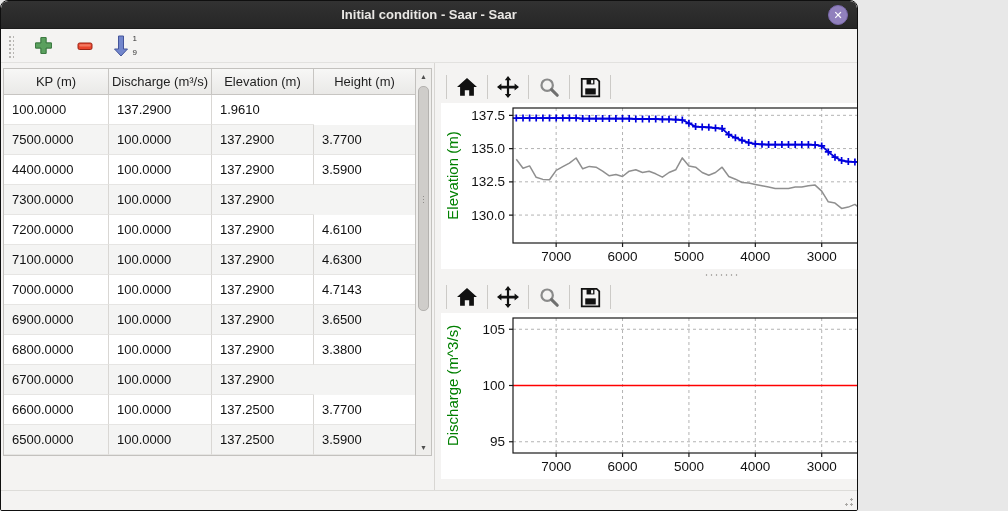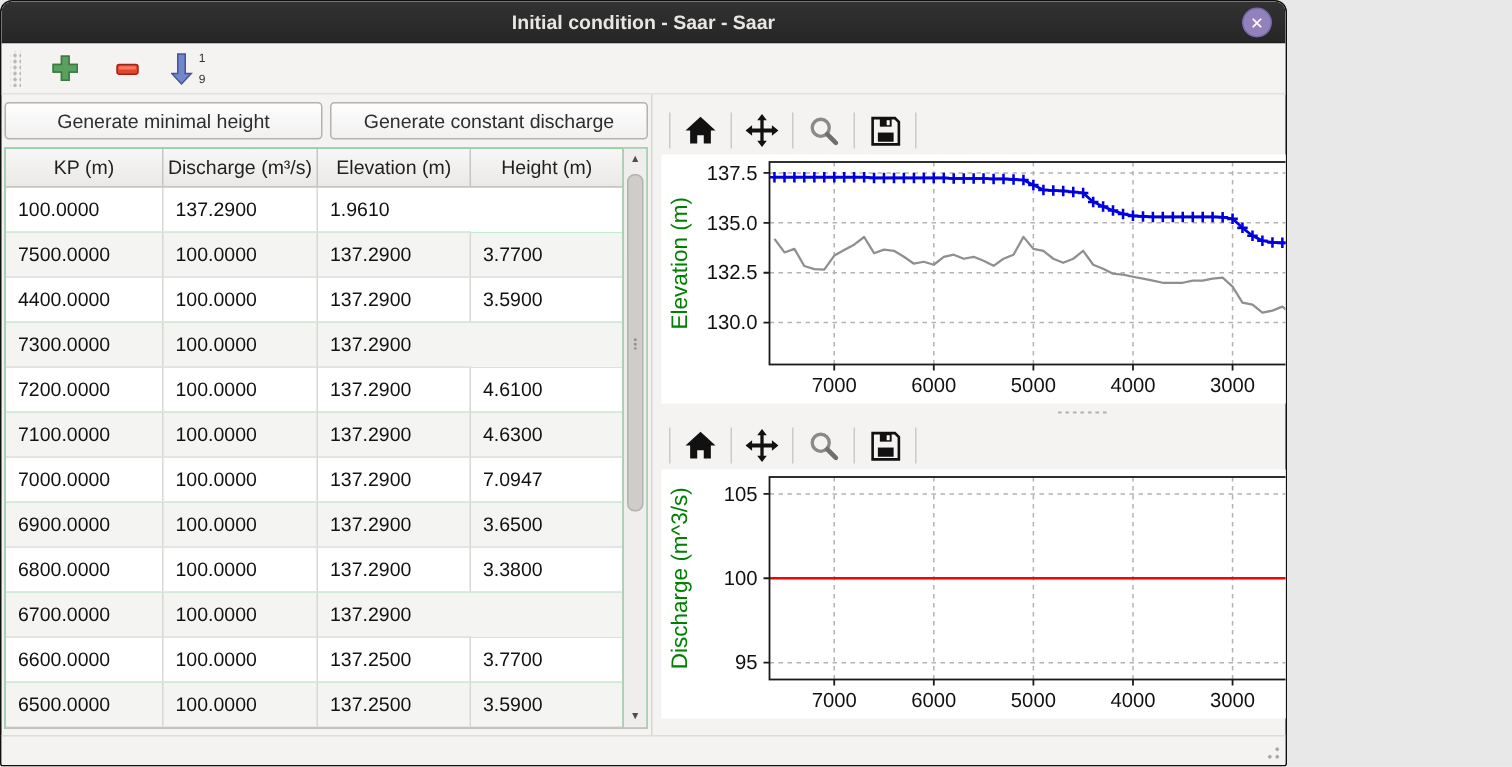--- a/index.html
+++ b/index.html
@@ -89,24 +89,20 @@
         <path d="M4.5 2h5v13h4L7 22 0.5 15h4Z" fill="#7286cc" stroke="#44549a" stroke-width="1"></path>
       </svg>
       <span class="sort-digit top">1</span>
       <span class="sort-digit bottom">9</span>
     </span>
   </div>
 
   <div class="content">
 
     <div class="left-panel">
-      <div class="btn-row">
-        <button class="gen-btn">Generate minimal height</button>
-        <button class="gen-btn">Generate constant discharge</button>
-      </div>
       <div class="table-wrap">
         <div class="grid-table">
           <div class="thead">
               <div class="th">KP (m)</div>
               <div class="th">Discharge (m³/s)</div>
               <div class="th">Elevation (m)</div>
               <div class="th">Height (m)</div>
             </div>
           <div>
               <div class="trow">
@@ -140,21 +136,21 @@
               <div class="trow">
                 <div class="td">7100.0000</div>
                 <div class="td">100.0000</div>
                 <div class="td">137.2900</div>
                 <div class="td">4.6300</div>
               </div>
               <div class="trow">
                 <div class="td">7000.0000</div>
                 <div class="td">100.0000</div>
                 <div class="td">137.2900</div>
-                <div class="td">7.0947</div>
+                <div class="td">4.7143</div>
               </div>
               <div class="trow">
                 <div class="td">6900.0000</div>
                 <div class="td">100.0000</div>
                 <div class="td">137.2900</div>
                 <div class="td">3.6500</div>
               </div>
               <div class="trow">
                 <div class="td">6800.0000</div>
                 <div class="td">100.0000</div>

